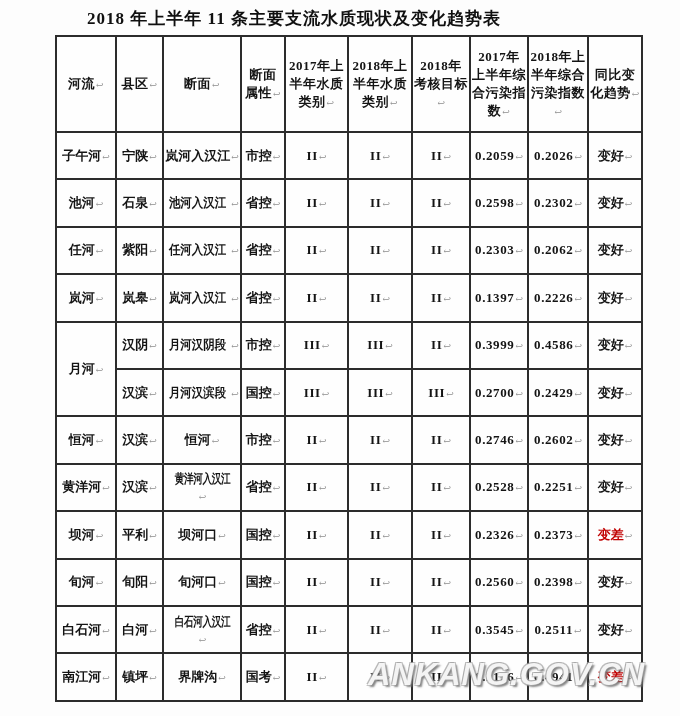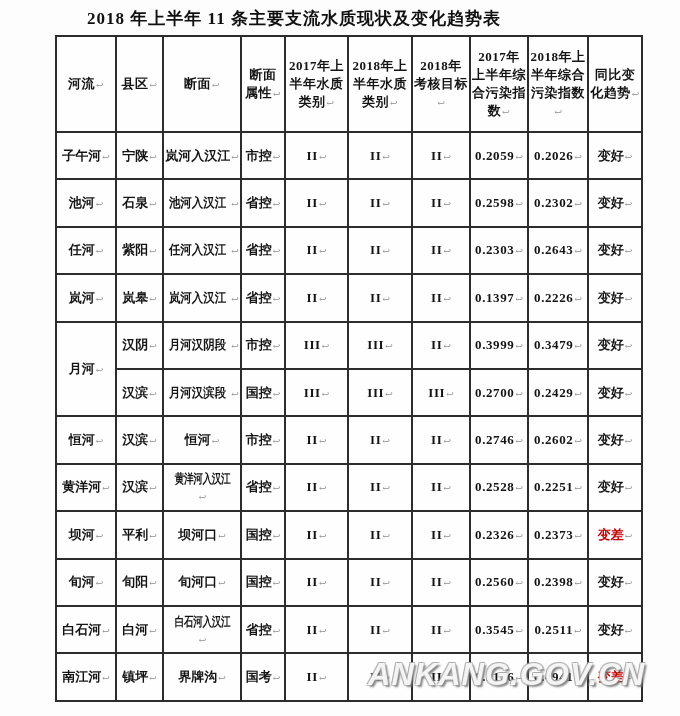--- a/index.html
+++ b/index.html
@@ -110,21 +110,21 @@
     </tr>
     <tr>
       <td><span class="autofit">任河</span><span class="rm">↩</span></td>
       <td><span class="autofit">紫阳</span><span class="rm">↩</span></td>
       <td><span class="autofit sq1">任河入汉江</span><span class="rm">↩</span></td>
       <td><span class="autofit">省控</span><span class="rm">↩</span></td>
       <td><span class="num">II</span><span class="rm">↩</span></td>
       <td><span class="num">II</span><span class="rm">↩</span></td>
       <td><span class="num">II</span><span class="rm">↩</span></td>
       <td><span class="num">0.2303</span><span class="rm">↩</span></td>
-      <td><span class="num">0.2643</span><span class="rm">↩</span></td>
+      <td><span class="num">0.2062</span><span class="rm">↩</span></td>
       <td><span class="autofit">变好</span><span class="rm">↩</span></td>
     </tr>
     <tr>
       <td><span class="autofit">岚河</span><span class="rm">↩</span></td>
       <td><span class="autofit">岚皋</span><span class="rm">↩</span></td>
       <td><span class="autofit sq1">岚河入汉江</span><span class="rm">↩</span></td>
       <td><span class="autofit">省控</span><span class="rm">↩</span></td>
       <td><span class="num">II</span><span class="rm">↩</span></td>
       <td><span class="num">II</span><span class="rm">↩</span></td>
       <td><span class="num">II</span><span class="rm">↩</span></td>
@@ -134,21 +134,21 @@
     </tr>
     <tr>
       <td rowspan="2"><span class="autofit">月河</span><span class="rm">↩</span></td>
       <td><span class="autofit">汉阴</span><span class="rm">↩</span></td>
       <td><span class="autofit sq1">月河汉阴段</span><span class="rm">↩</span></td>
       <td><span class="autofit">市控</span><span class="rm">↩</span></td>
       <td><span class="num">III</span><span class="rm">↩</span></td>
       <td><span class="num">III</span><span class="rm">↩</span></td>
       <td><span class="num">II</span><span class="rm">↩</span></td>
       <td><span class="num">0.3999</span><span class="rm">↩</span></td>
-      <td><span class="num">0.3479</span><span class="rm">↩</span></td>
+      <td><span class="num">0.4586</span><span class="rm">↩</span></td>
       <td><span class="autofit">变好</span><span class="rm">↩</span></td>
     </tr>
     <tr>
       <td><span class="autofit">汉滨</span><span class="rm">↩</span></td>
       <td><span class="autofit sq1">月河汉滨段</span><span class="rm">↩</span></td>
       <td><span class="autofit">国控</span><span class="rm">↩</span></td>
       <td><span class="num">III</span><span class="rm">↩</span></td>
       <td><span class="num">III</span><span class="rm">↩</span></td>
       <td><span class="num">III</span><span class="rm">↩</span></td>
       <td><span class="num">0.2700</span><span class="rm">↩</span></td>

